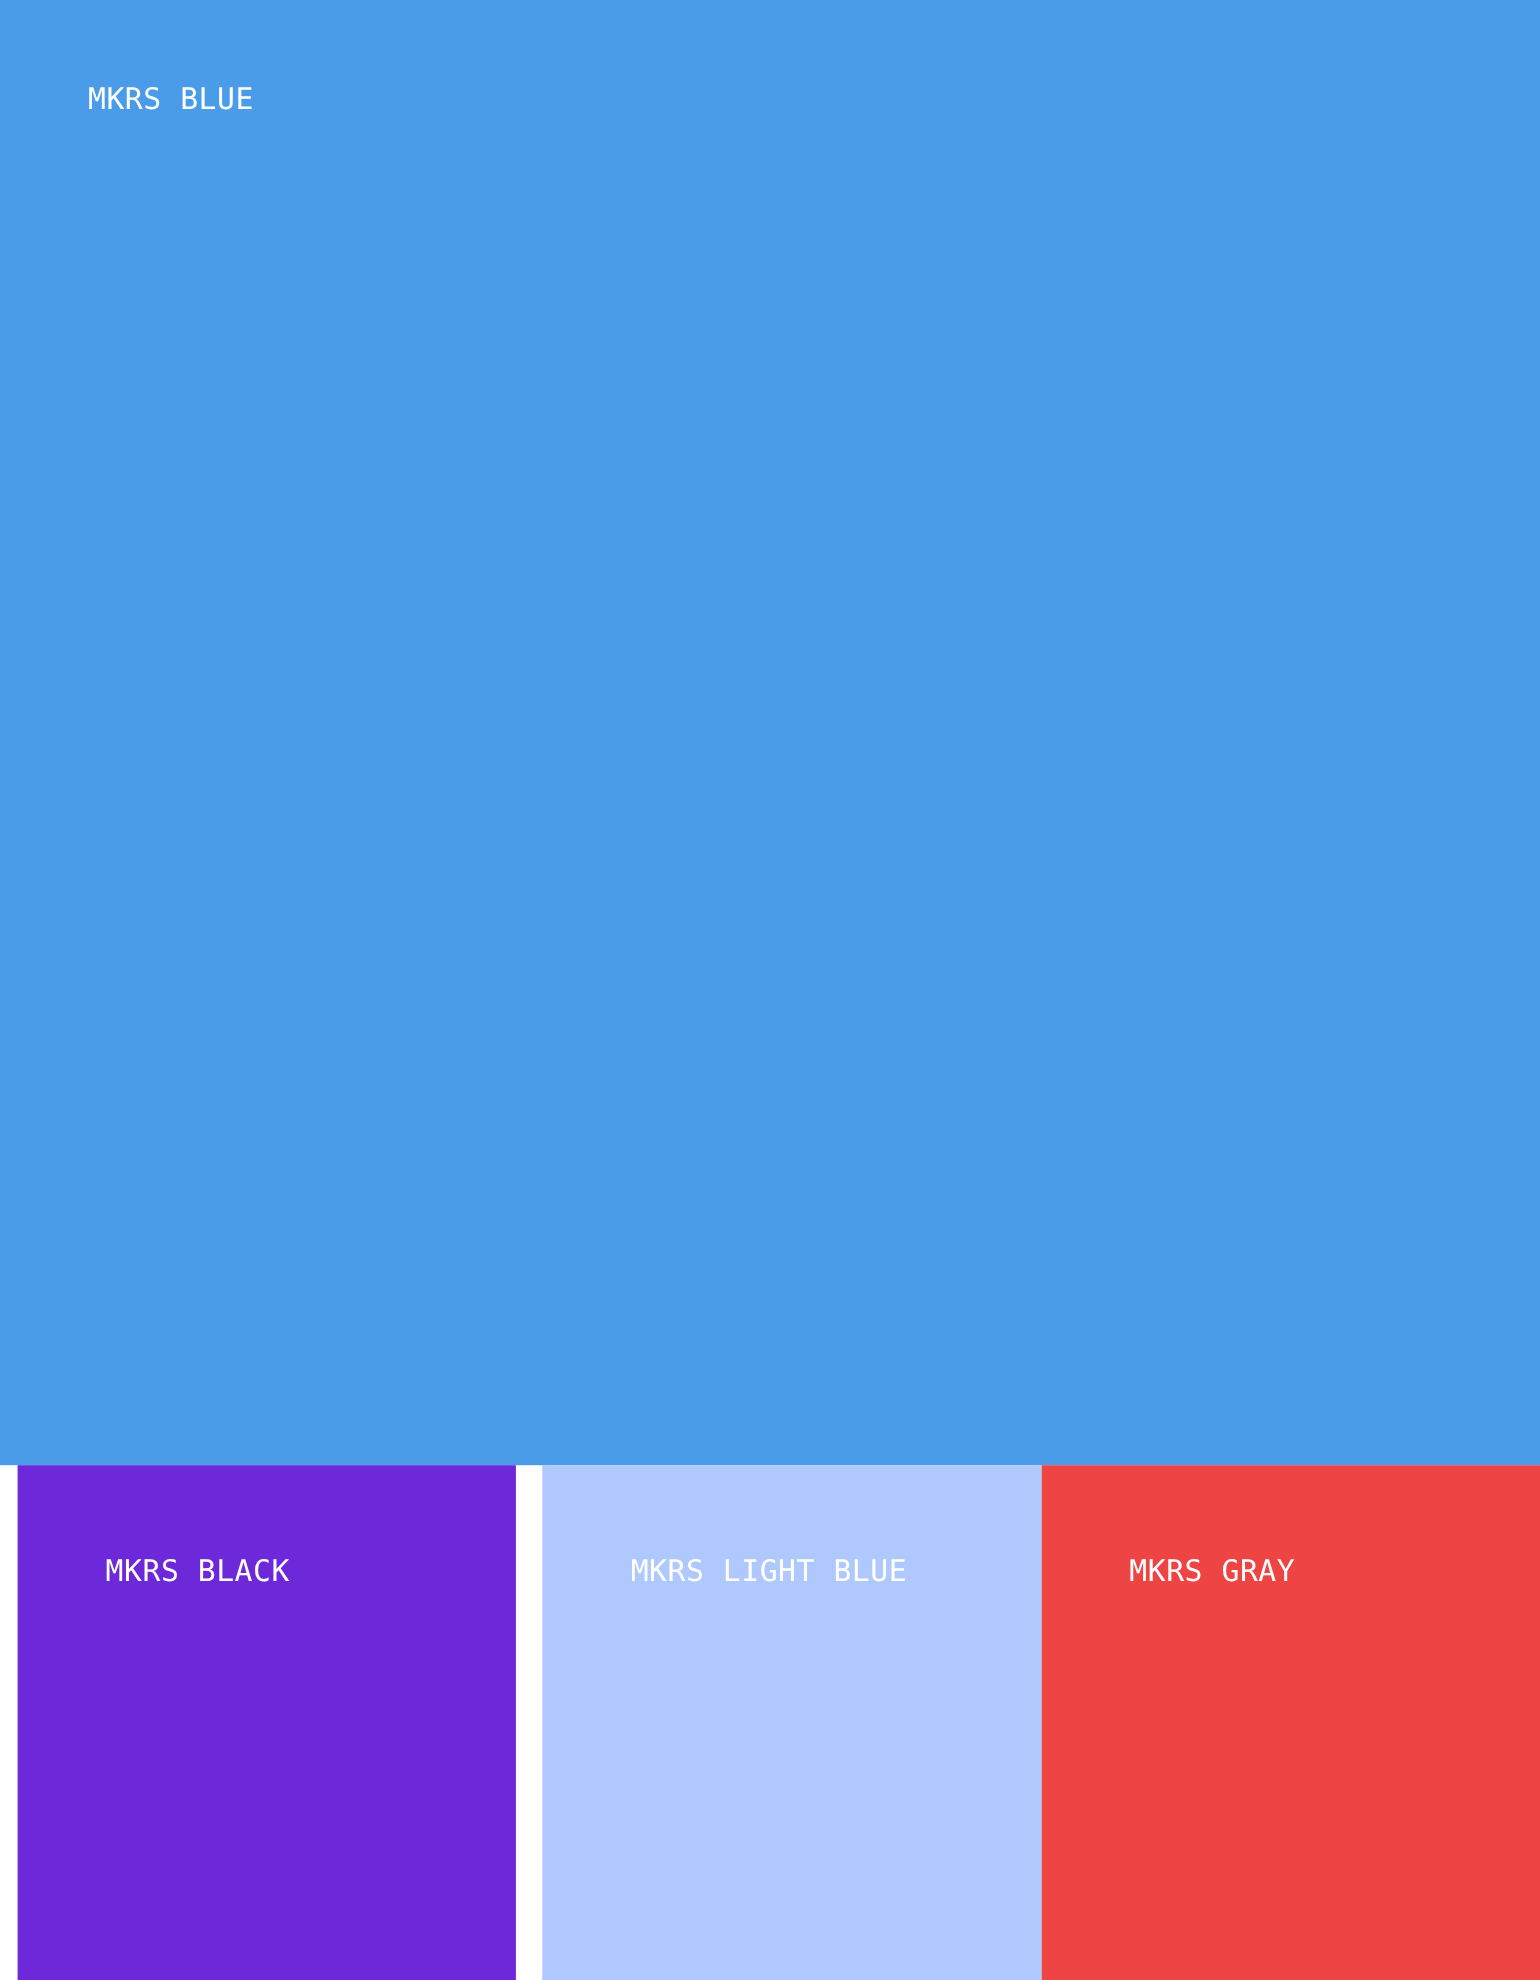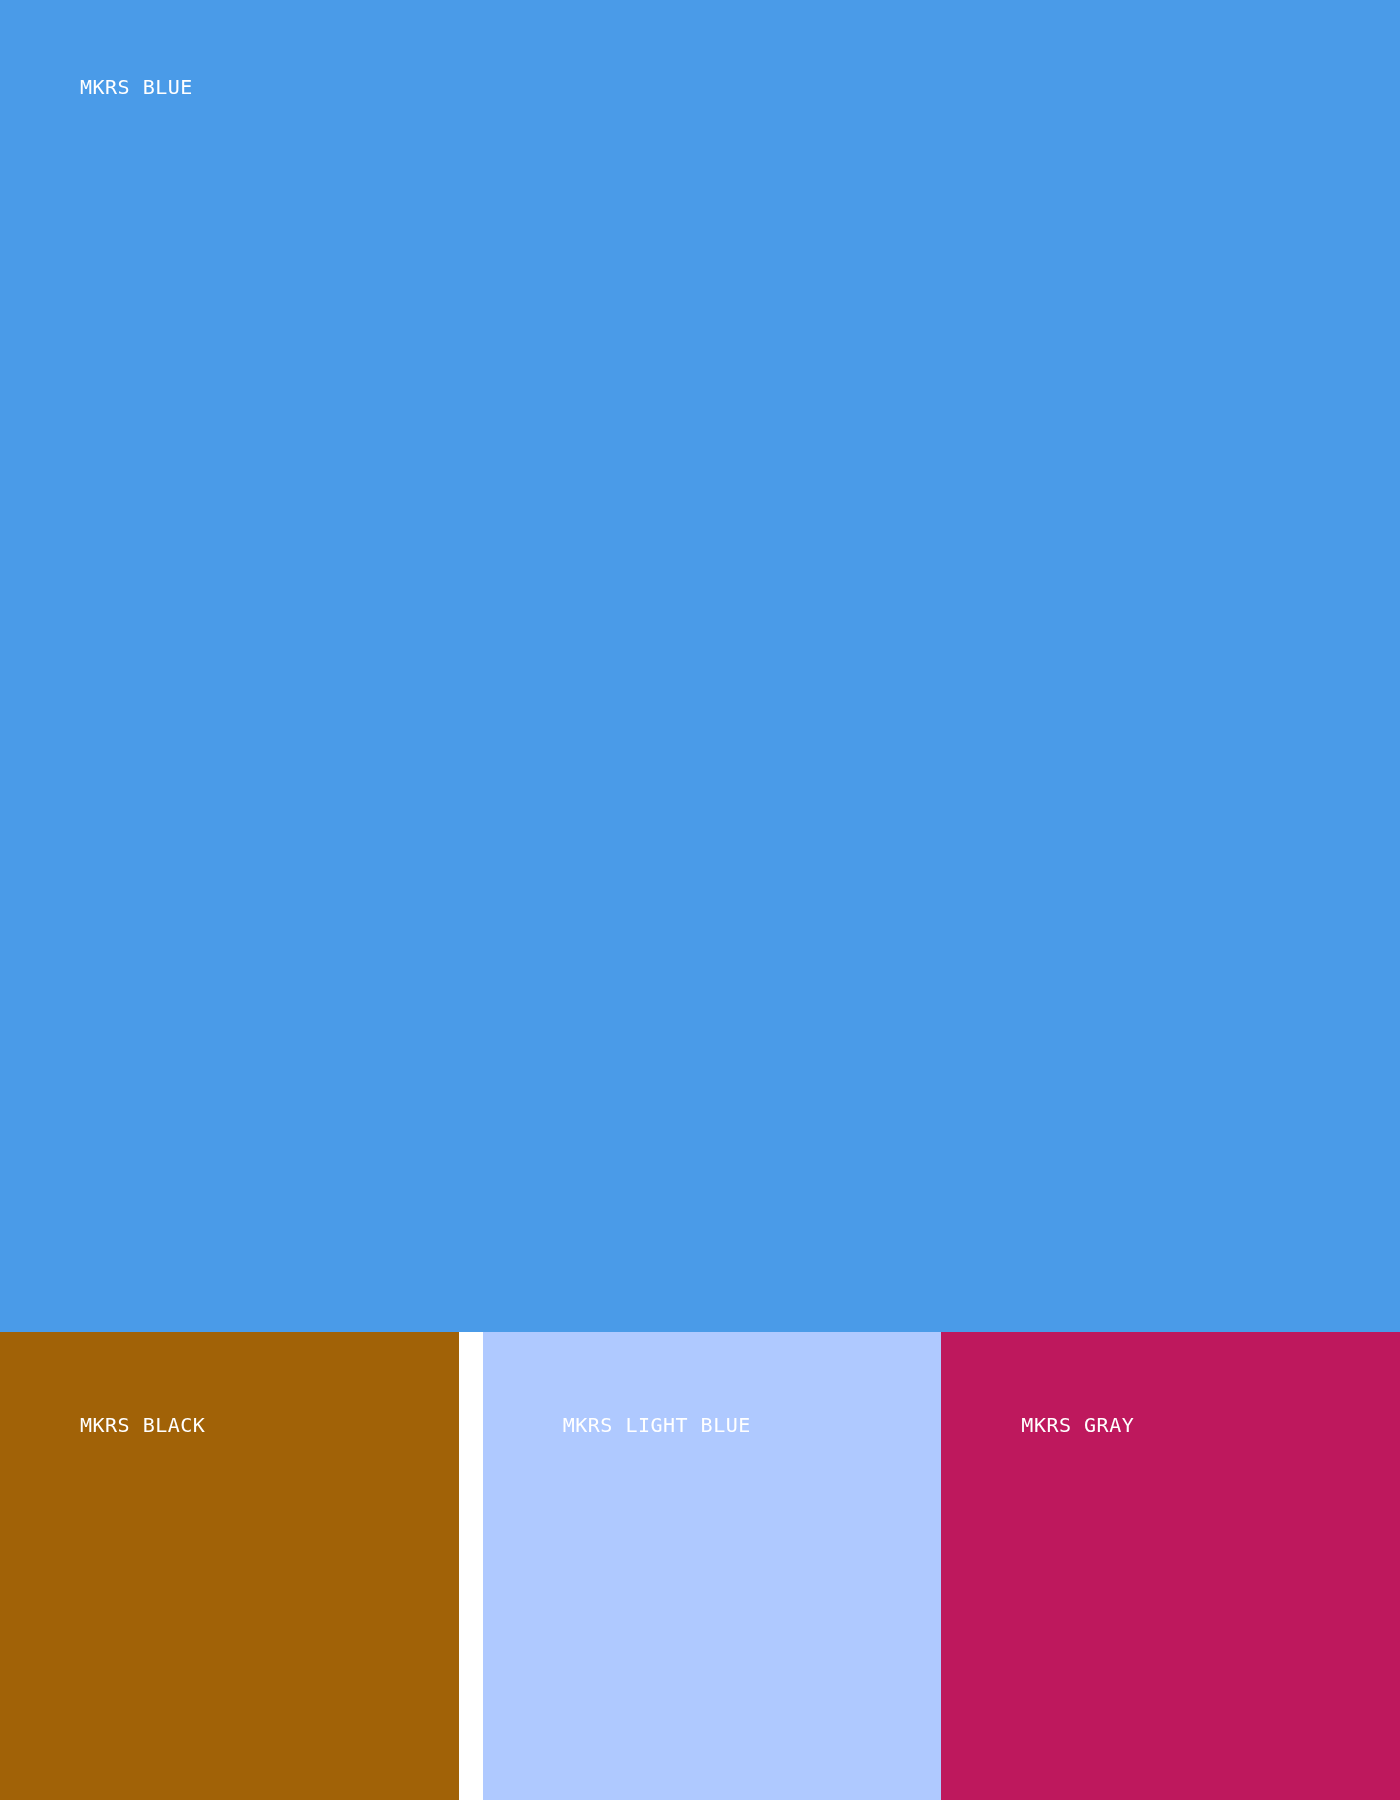--- a/index.html
+++ b/index.html
@@ -24,21 +24,21 @@
     position: relative;
     box-sizing: border-box;
     overflow: hidden;
   }
 
   .swatch-label {
     position: absolute;
     left: 80px;
     top: 76px;
     font-family: "DejaVu Sans Mono", "Liberation Mono", monospace;
-    font-size: 20px;
+    font-size: 27px;
     line-height: 1.1;
     letter-spacing: 0.5px;
     white-space: nowrap;
     color: #ffffff;
     font-weight: 400;
   }
 
   
   .band-primary {
     width: 1400px;
@@ -65,27 +65,27 @@
 <body>
 
 <div class="palette">
 
   <div class="swatch band-primary" style="background-color: rgb(74, 155, 232);">
     <span class="swatch-label" style="color: rgb(255, 255, 255);">MKRS BLUE</span>
   </div>
 
   <div class="band-row">
 
-    <div class="swatch" style="background-color: #a16207;">
+    <div class="swatch" style="background-color: #6d28d9; margin-left: 16px;">
       <span class="swatch-label" style="color: rgb(255, 255, 255);">MKRS BLACK</span>
     </div>
 
     <div class="swatch" style="background-color: rgb(175, 201, 255); margin-left: 24px;">
       <span class="swatch-label" style="color: rgb(255, 255, 255);">MKRS LIGHT BLUE</span>
     </div>
 
-    <div class="swatch" style="background-color: #be185d;">
+    <div class="swatch" style="background-color: #ef4444;">
       <span class="swatch-label" style="color: rgb(255, 255, 255);">MKRS GRAY</span>
     </div>
 
   </div>
 
 </div>
 
 </body></html>

